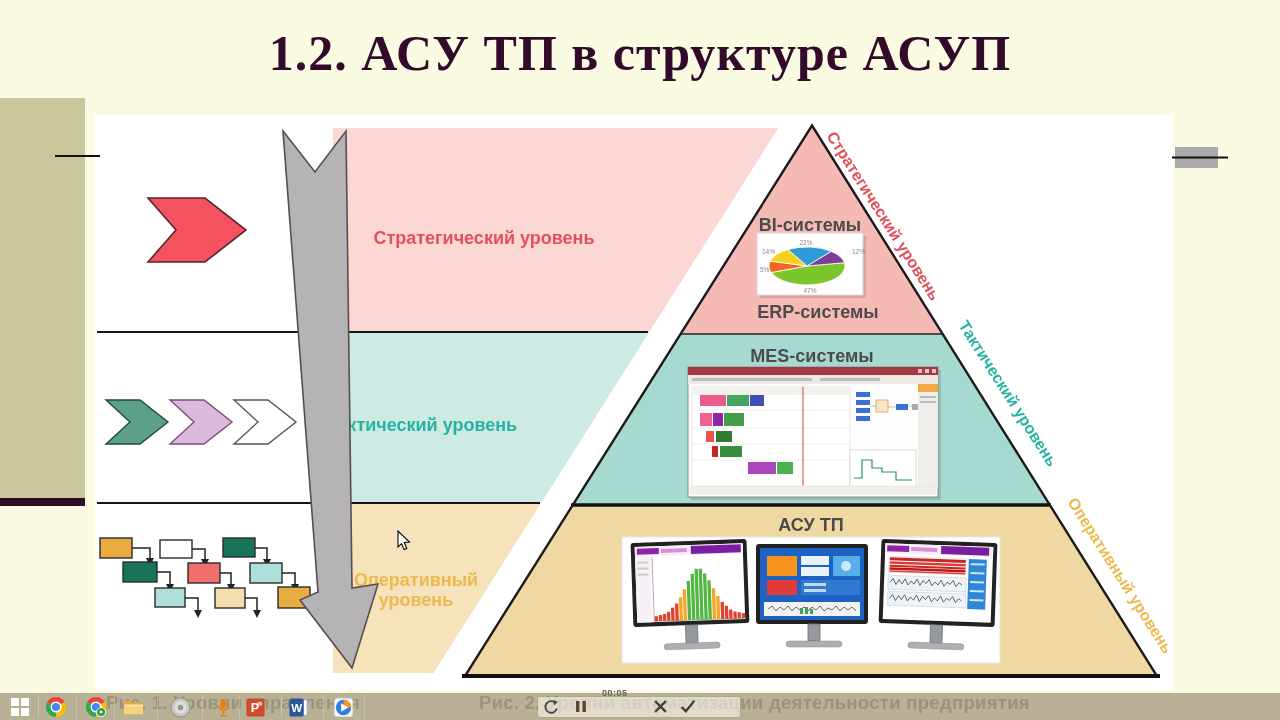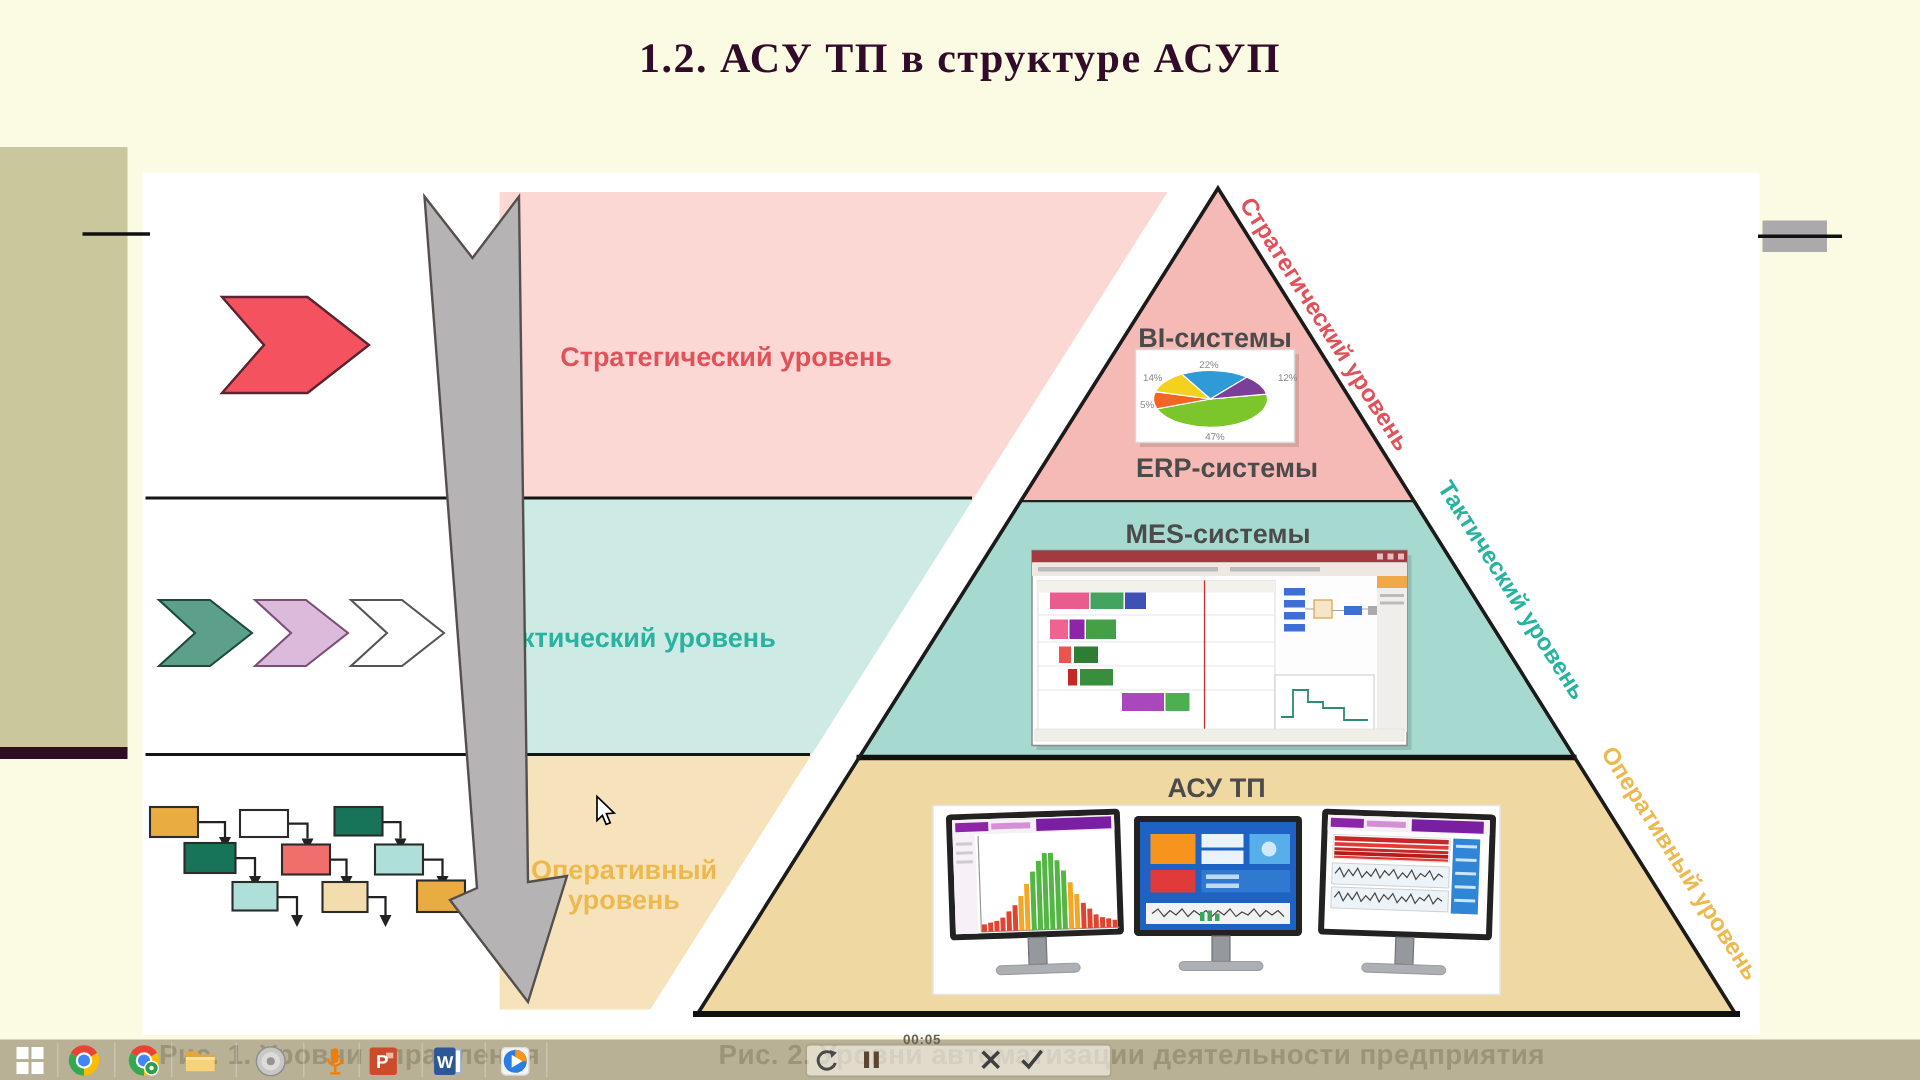--- a/index.html
+++ b/index.html
@@ -1,19 +1,19 @@
 <!DOCTYPE html>
 <html><head>
 <meta charset="utf-8">
 <style>
   html,body{margin:0;padding:0}
   .screen{position:relative;width:1280px;height:720px;background:#FBFAE2;overflow:hidden;
           font-family:"Liberation Sans",sans-serif}
   .title{position:absolute;top:24px;left:0;width:100%;text-align:center;margin:0;
-         font-family:"Liberation Serif",serif;font-size:28px;font-weight:700;color:#310B29;letter-spacing:1px}
+         font-family:"Liberation Serif",serif;font-size:50px;font-weight:700;color:#310B29;letter-spacing:1px}
   .fig{position:absolute;left:0;top:0}
   .caption{position:absolute;top:692px;font-size:18.5px;font-weight:700;color:#6C675A;
            letter-spacing:.3px;white-space:nowrap;z-index:1}
   .cap1{left:106px}.cap2{left:479px}
   .taskbar{position:absolute;left:0;top:693px;width:1280px;height:27px;
            background:rgba(167,159,130,.8);z-index:2}
   .tb-sep{position:absolute;top:2px;height:23px;width:1px;background:rgba(255,255,255,.25)}
   .tb-icon{position:absolute;top:2px;width:24px;height:24px;display:flex;align-items:center;justify-content:center}
   .recorder{position:absolute;left:538px;top:697px;width:202px;height:20px;z-index:3;
             background:rgba(250,247,240,.6);border-radius:2px;box-shadow:0 0 2px rgba(0,0,0,.18)}

